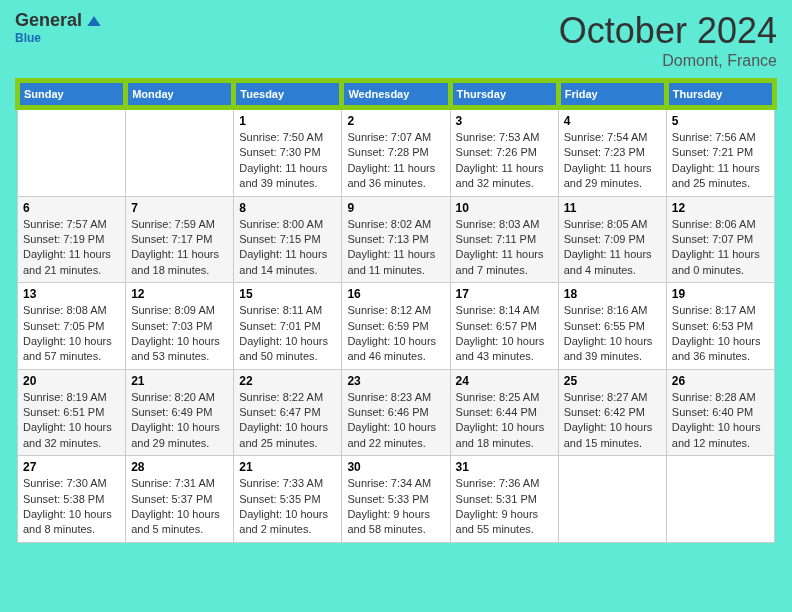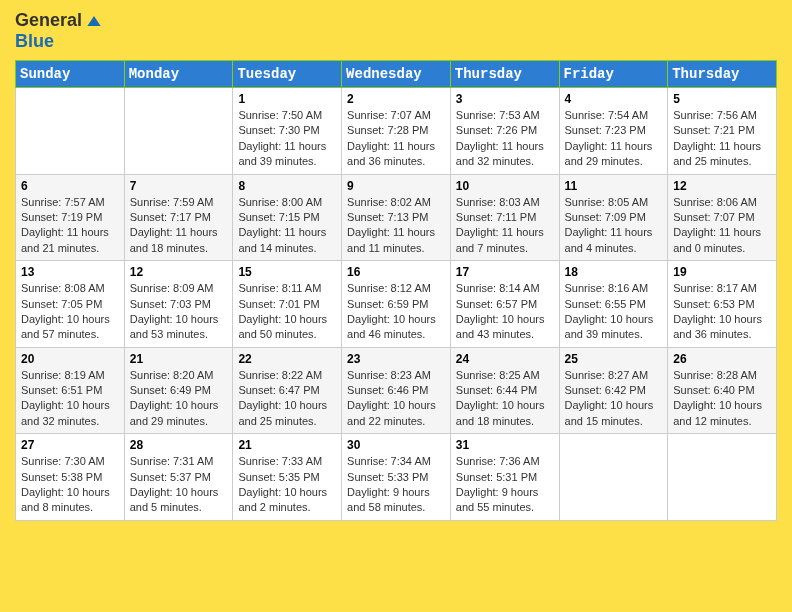--- a/index.html
+++ b/index.html
@@ -6,21 +6,21 @@
     body {
       font-family: Arial, sans-serif;
       background: #fff;
       width: 792px;
       min-height: 612px;
       padding: 0;
     }
     .page {
       width: 792px;
       min-height: 612px;
-      background: #fde047;
+      background: #5eead4;
       padding: 10px 15px 9px 15px;
     }
     .header {
       display: flex;
       justify-content: space-between;
       align-items: flex-start;
       margin-bottom: 8px;
     }
     .logo {
       display: flex;
@@ -30,21 +30,21 @@
     .logo-text {
       display: flex;
       align-items: center;
     }
     .logo-general {
       font-size: 18px;
       font-weight: bold;
       color: #333;
     }
     .logo-blue {
-      font-size: 18px;
+      font-size: 12px;
       font-weight: bold;
       color: #1a6bb5;
     }
     .logo-icon {
       width: 20px;
       height: 20px;
       margin-left: 2px;
     }
     .title-block {
       text-align: right;
@@ -61,24 +61,23 @@
     .calendar {
       width: 100%;
       border-collapse: collapse;
       font-size: 11px;
     }
     .calendar th {
       background-color: #2d7dd2;
       color: white;
       padding: 5px 4px;
       text-align: left;
-      font-size: 14px;
+      font-size: 11px;
       font-weight: bold;
-      border: 1px solid #84cc16;
-      font-family: Liberation Mono, monospace;
+      border: 5px solid #84cc16;
     }
     .calendar td {
       border: 1px solid #ccc;
       vertical-align: top;
       padding: 4px 5px;
       width: calc(100% / 7);
       min-height: 80px;
       background: #fff;
     }
     .calendar tr:nth-child(even) td {
@@ -106,20 +105,24 @@
   <div class="header">
     <div class="logo">
       <div class="logo-text">
         <span class="logo-general">General</span>
         <svg class="logo-icon" viewBox="0 0 24 24">
           <polygon points="4,18 12,6 20,18" fill="#1a6bb5"></polygon>
         </svg>
       </div>
       <span class="logo-blue">Blue</span>
     </div>
+    <div class="title-block">
+      <div class="month-title">October 2024</div>
+      <div class="location">Domont, France</div>
+    </div>
   </div>
 
   <table class="calendar">
     <thead>
       <tr>
       <th>Sunday</th>
           <th>Monday</th>
           <th>Tuesday</th>
           <th>Wednesday</th>
           <th>Thursday</th>

